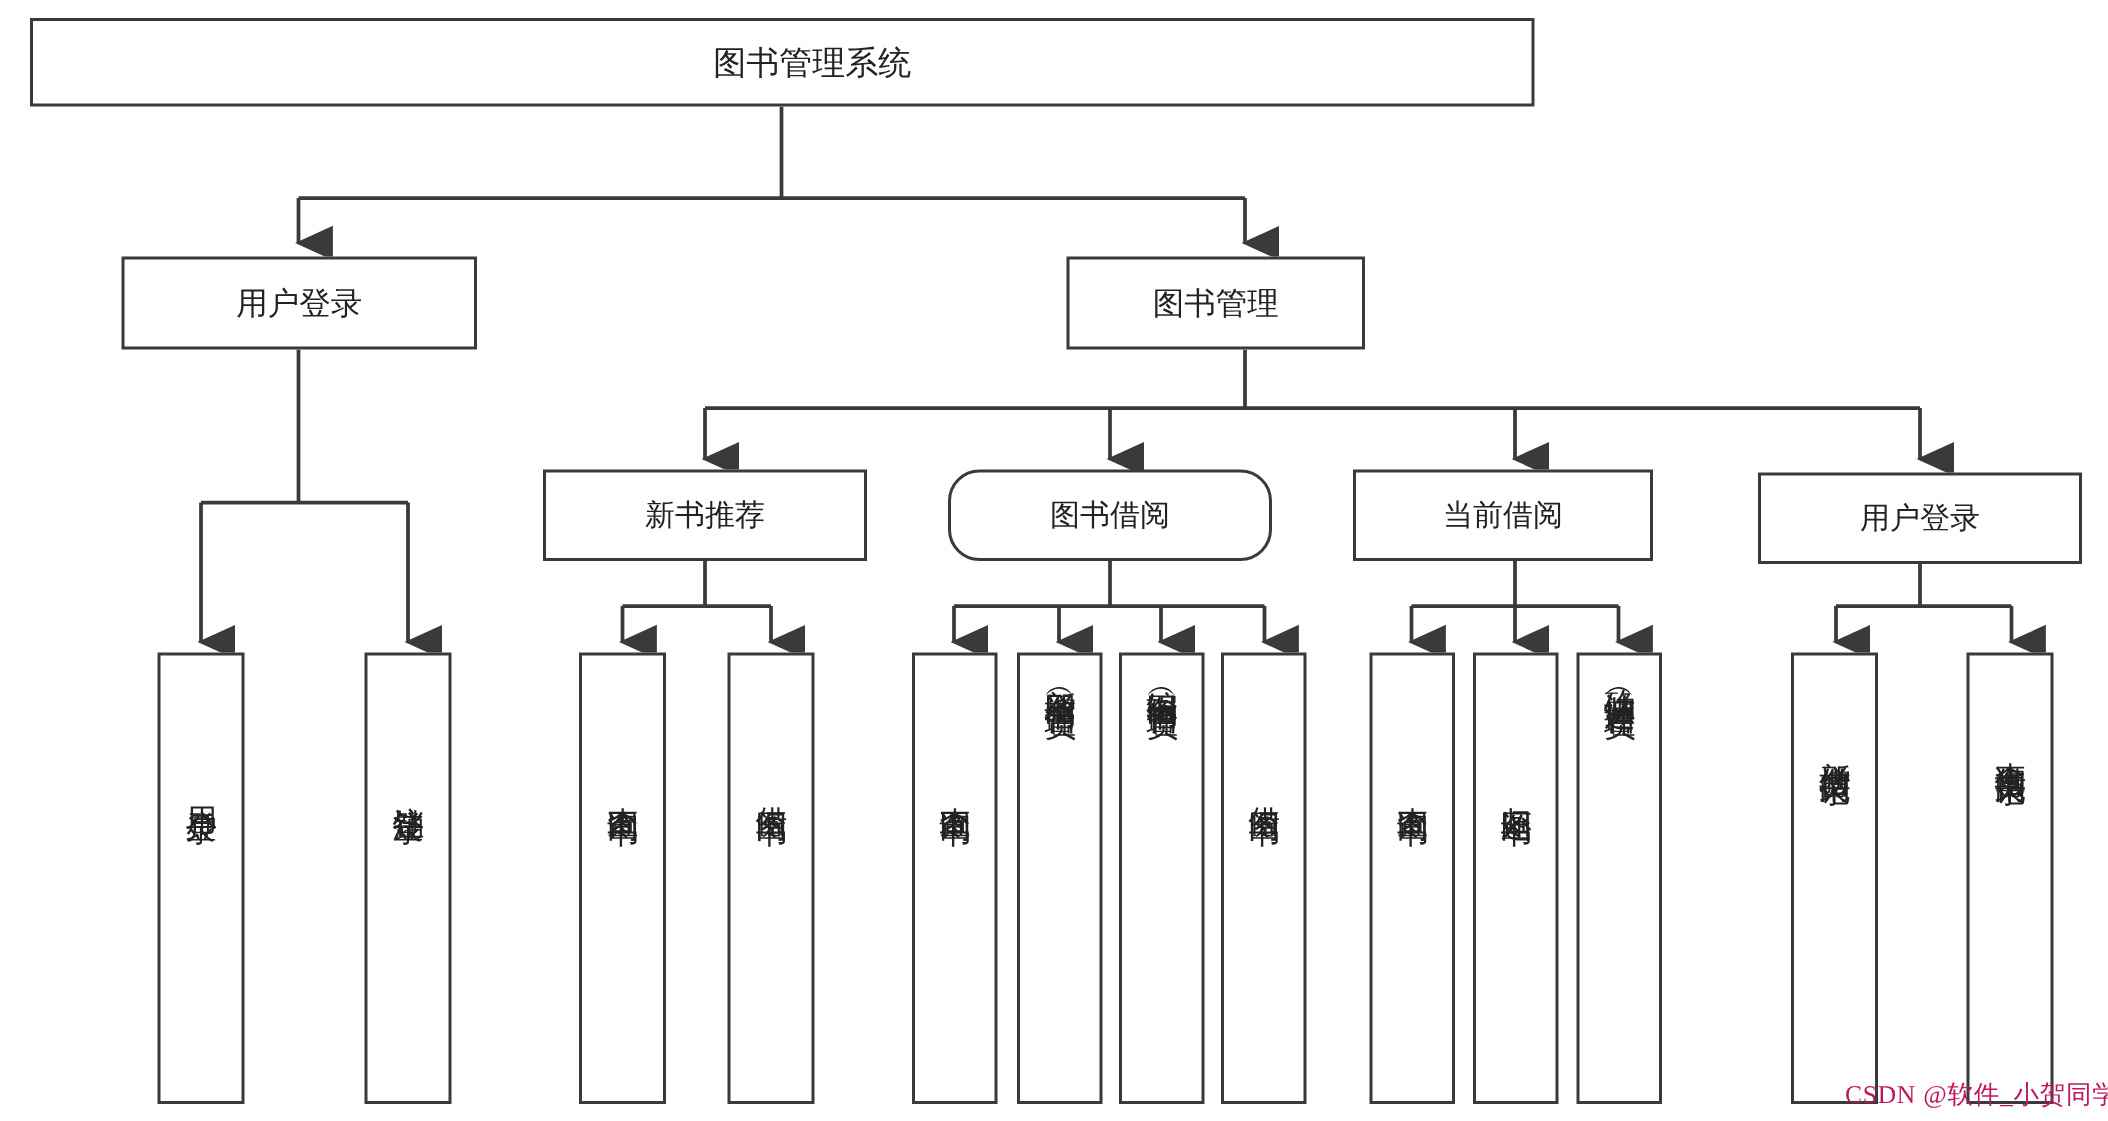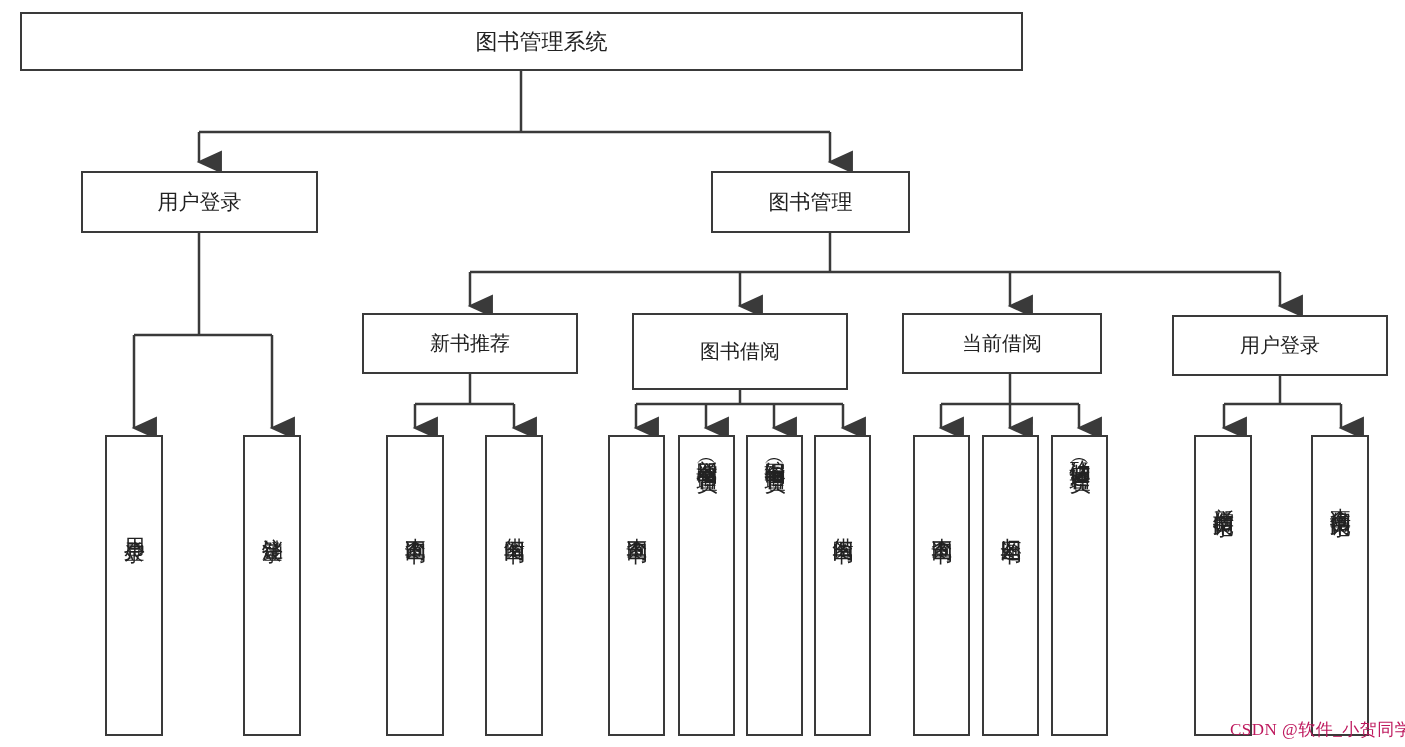--- a/index.html
+++ b/index.html
@@ -115,21 +115,21 @@
   </div>
 
   <div class="node lvl2" style="left:711px;top:171px;width:199px;height:62px;">
     <span>图书管理</span>
   </div>
 
   <div class="node lvl3" style="left:362px;top:313px;width:216px;height:61px;">
     <span>新书推荐</span>
   </div>
 
-  <div class="node lvl3" style="left:632px;top:313px;width:216px;height:77px;">
+  <div class="node lvl3" style="left:632px;top:313px;width:216px;height:61px;border-radius:21px;">
     <span>图书借阅</span>
   </div>
 
   <div class="node lvl3" style="left:902px;top:313px;width:200px;height:61px;">
     <span>当前借阅</span>
   </div>
 
   <div class="node lvl3" style="left:1172px;top:315px;width:216px;height:61px;">
     <span>用户登录</span>
   </div>

